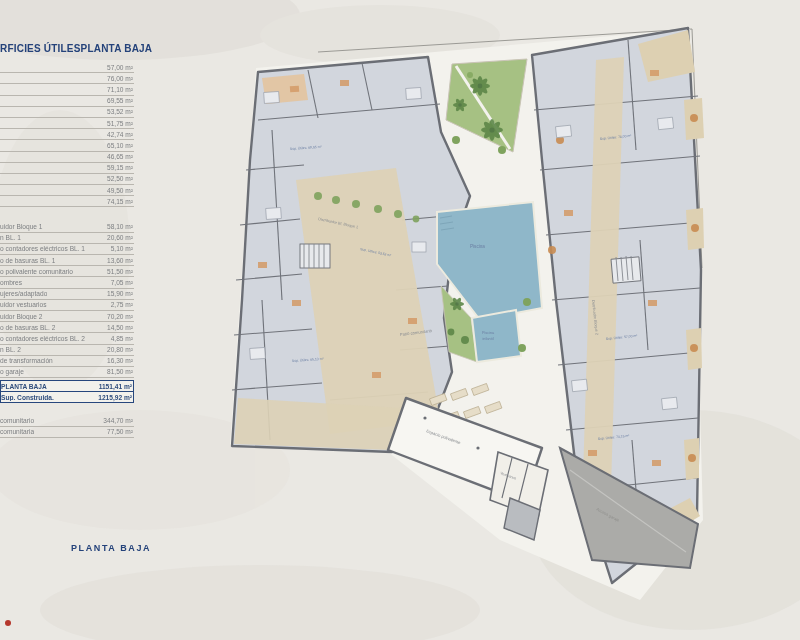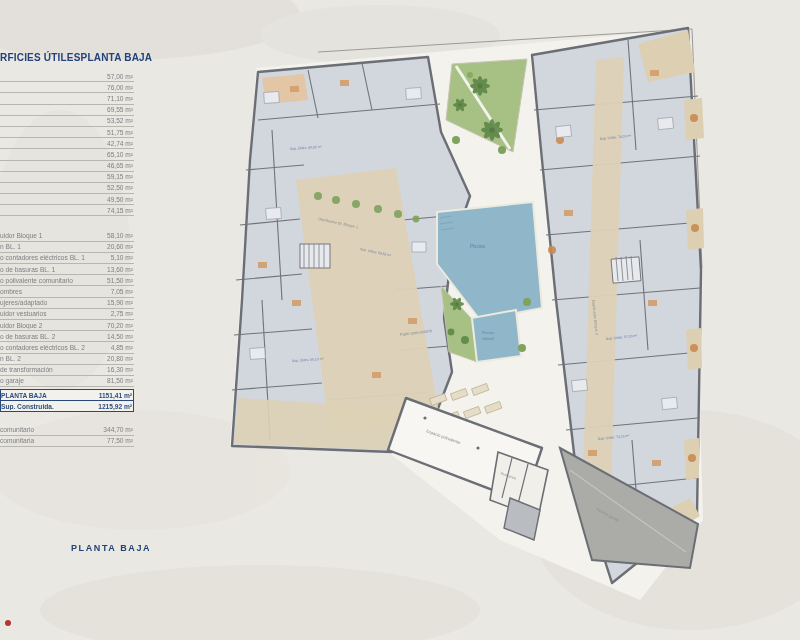--- a/index.html
+++ b/index.html
@@ -3,21 +3,21 @@
 <meta charset="utf-8">
 <style>
   html,body{margin:0;padding:0}
   body{
     width:800px;height:640px;position:relative;overflow:hidden;
     background:#eae8e3;
     font-family:"Liberation Sans",sans-serif;
   }
   svg{position:absolute;left:0;top:0}
   
-  #surface-table{position:absolute;left:0;top:52px;width:134px;z-index:5}
+  #surface-table{position:absolute;left:0;top:43px;width:134px;z-index:5}
   .t-header{display:flex;justify-content:space-between;align-items:baseline;
     font-weight:bold;font-size:10px;color:#24427a;letter-spacing:.2px;
     white-space:nowrap;margin-bottom:8px}
   .rows{}
   .row{display:flex;justify-content:space-between;align-items:flex-end;
     height:9.2px;border-bottom:0.8px solid #b9b6af;
     font-size:6.6px;color:#7e8083;line-height:1;padding:0 1px 1px 0}
   .row .lbl{white-space:nowrap;overflow:hidden}
   .row .val{white-space:nowrap;margin-left:auto}
   #group2{margin-top:14px}

